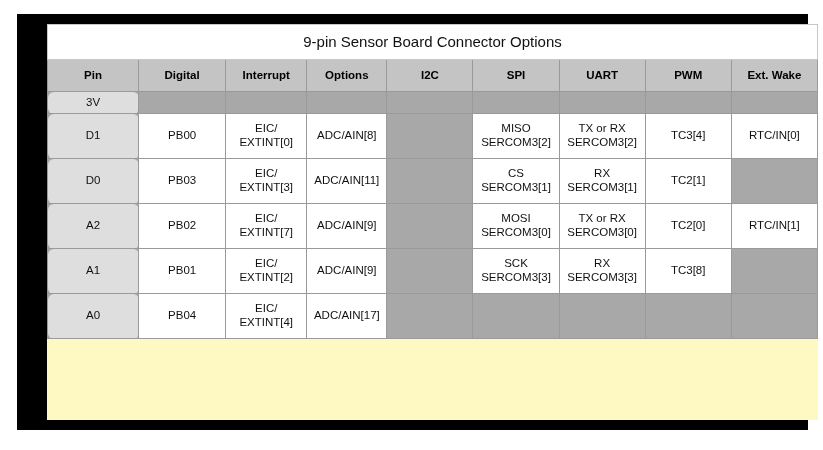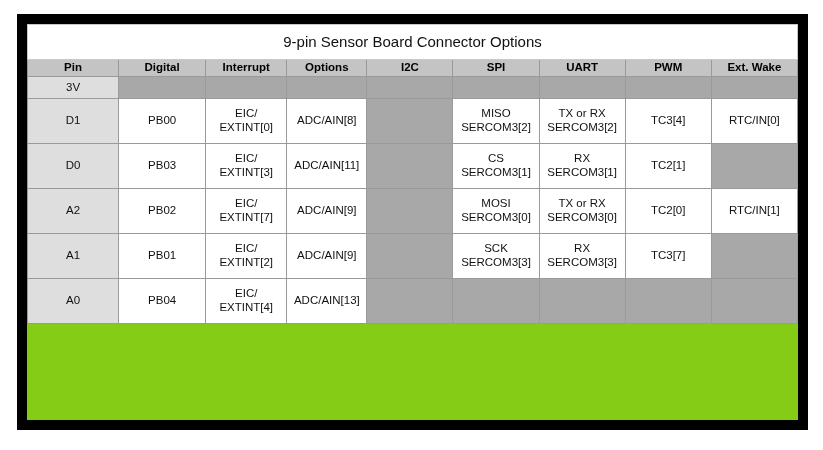--- a/index.html
+++ b/index.html
@@ -19,23 +19,24 @@
     top: 14px;
     width: 791px;
     height: 416px;
     background: #000000;
     box-sizing: border-box;
     padding: 10px;
   }
   .table-wrap {
     width: 771px;
     height: 396px;
-    background: #84cc16;
+    background: #fef9c3;
     box-sizing: border-box;
     overflow: hidden;
+    margin-left: 20px;
   }
   table.pin-table {
     border-collapse: collapse;
     table-layout: fixed;
     width: 771px;
     background: #a8a8a8;
   }
   table.pin-table td, table.pin-table th {
     border: 1px solid #9a9a9a;
     padding: 0 2px;
@@ -52,29 +53,30 @@
     background: #ffffff !important;
     border: 1px solid #c8c8c8 !important;
     height: 35px;
     font-size: 15px !important;
     color: #1b1b1b;
     font-weight: normal;
   }
   thead th.col-head {
     background: #c4c4c4;
     font-weight: bold;
-    height: 17px;
+    height: 32px;
     font-size: 11.5px;
     border: 1px solid #9a9a9a;
     color: #000000;
   }
   td.pin-cell {
     background: #dedede;
     font-weight: bold;
     color: #000000;
+    border-radius: 6px;
   }
   td.val {
     background: #ffffff;
   }
   td.empty {
     background: #a8a8a8;
     border-color: #a8a8a8;
   }
   tr.short-row td { height: 22px; }
   tr.tall-row td { height: 45px; }
@@ -222,35 +224,35 @@
             <td class="empty"></td>
             <td class="val">
               <span class="cl">SCK</span>
               <span class="cl">SERCOM3[3]</span>
             </td>
             <td class="val">
               <span class="cl">RX</span>
               <span class="cl">SERCOM3[3]</span>
             </td>
             <td class="val">
-              <span class="cl">TC3[7]</span>
+              <span class="cl">TC3[8]</span>
             </td>
             <td class="empty"></td>
           </tr>
           <tr class="tall-row">
             <td class="pin-cell">A0</td>
             <td class="val">
               <span class="cl">PB04</span>
             </td>
             <td class="val">
               <span class="cl">EIC/</span>
               <span class="cl">EXTINT[4]</span>
             </td>
             <td class="val">
-              <span class="cl">ADC/AIN[13]</span>
+              <span class="cl">ADC/AIN[17]</span>
             </td>
             <td class="empty"></td>
             <td class="empty"></td>
             <td class="empty"></td>
             <td class="empty"></td>
             <td class="empty"></td>
           </tr>
         </tbody>
     </table>
   </div>

